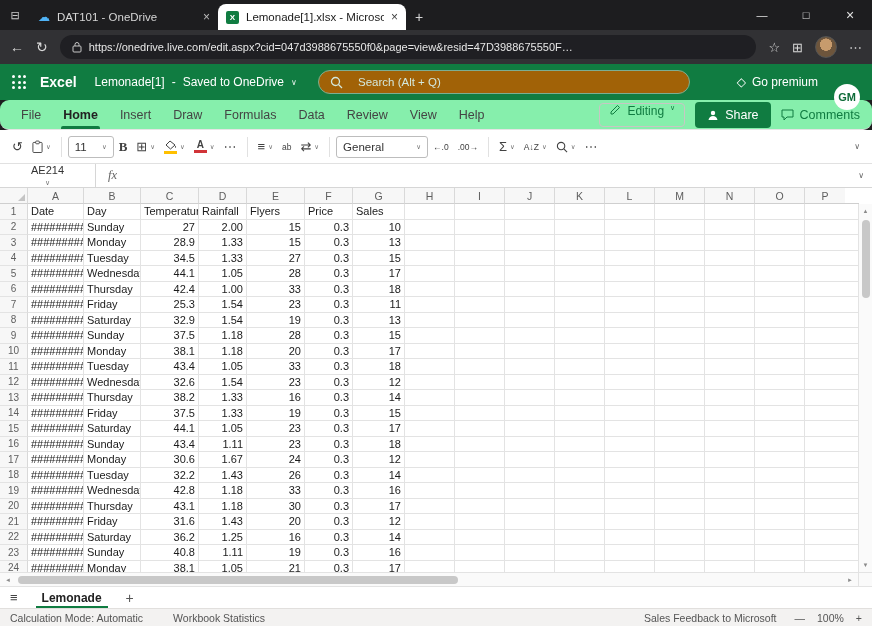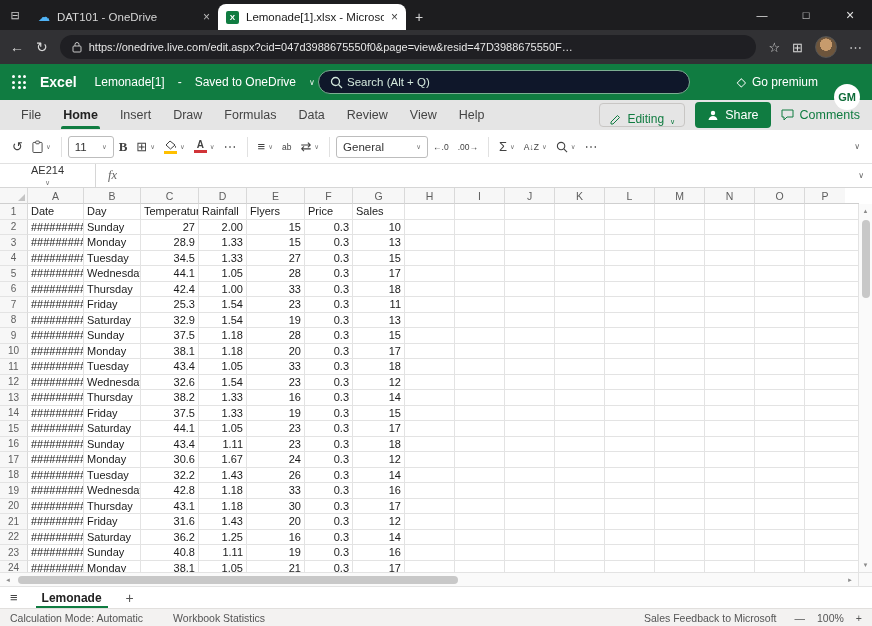--- a/index.html
+++ b/index.html
@@ -27,35 +27,35 @@
   .url-pill { flex:1; height:24px; background:#1f1f23; border-radius:12px; display:flex; align-items:center; gap:7px; padding:0 12px; overflow:hidden; }
   .url-text { color:#e6e6e6; font-size:11px; white-space:nowrap; overflow:hidden; }
   .bar-ico { color:#d9d9d9; font-size:13px; }
   .avatar-photo { width:22px; height:22px; border-radius:50%; background:radial-gradient(circle at 50% 38%, #c79b6d 0 38%, #6d553c 39% 100%); border:1px solid #555; flex:none; }
 
   
   .xl-header { height:36px; background:#107C41; display:flex; align-items:center; padding:0 12px; color:#fff; position:relative; flex:none; }
   .waffle { display:grid; grid-template-columns:repeat(3,3px); gap:2.5px; margin-right:14px; }
   .waffle i { width:3px; height:3px; background:#fff; border-radius:50%; display:block; }
   .app-name { font-size:14px; font-weight:bold; margin-right:18px; }
-  .doc-group { display:flex; align-items:center; gap:13px; font-size:12px; }
+  .doc-group { display:flex; align-items:center; gap:7px; font-size:12px; }
   .hdr-chev { font-size:8px; opacity:.9; }
-  .search-pill { position:absolute; left:318px; width:372px; height:24px; border-radius:12px; background:#0f172a; border:1px solid #7cae92; display:flex; align-items:center; gap:4px; padding:0 11px; color:#d3e8dc; font-size:11.5px; }
+  .search-pill { position:absolute; left:318px; width:372px; height:24px; border-radius:12px; background:#a16207; border:1px solid #7cae92; display:flex; align-items:center; gap:15px; padding:0 11px; color:#d3e8dc; font-size:11.5px; }
   .hdr-right { margin-left:auto; display:flex; align-items:center; gap:16px; }
   .premium { display:flex; align-items:center; gap:6px; font-size:12px; }
   .gm-badge { width:26px; height:26px; border-radius:50%; background:#fff; color:#0e6b38; font-size:11px; font-weight:bold; display:flex; align-items:center; justify-content:center;margin-top:29px; }
 
   
-  .menubar { height:30px; background:#e5e5e5; border-bottom:1px solid #e5e5e5; display:flex; align-items:center; padding:0 10px; flex:none; }
+  .menubar { height:30px; background:#86efac; border-bottom:1px solid #e5e5e5; display:flex; align-items:center; padding:0 10px; flex:none;border-radius:9px; }
   .tab-strip { display:flex; height:100%; }
   .menu-item { padding:0 11px; font-size:12.5px; color:#444; display:flex; align-items:center; position:relative; }
   .menu-item.active { color:#222; font-weight:bold; }
   .menu-item.active::after { content:""; position:absolute; left:9px; right:9px; bottom:0; height:3px; background:#107C41; border-radius:2px 2px 0 0; }
   .menu-right { margin-left:auto; display:flex; align-items:center; gap:10px; }
-  .editing-btn { border:1px solid #c8c6c4; border-radius:4px; height:24px; display:flex; align-items:flex-end; gap:6px; padding:0 9px; color:#107C41; font-size:12px; }
+  .editing-btn { border:1px solid #c8c6c4; border-radius:4px; height:24px; display:flex; align-items:flex-start; gap:6px; padding:0 9px; color:#107C41; font-size:12px; }
   .chev-sm { font-size:7px; color:#107C41; }
   .share-btn { background:#107C41; color:#fff; border-radius:4px; height:26px; display:flex; align-items:center; gap:6px; padding:8px 12px; font-size:12.5px; }
   .comments-btn { color:#107C41; display:flex; align-items:center; gap:6px; font-size:12.5px; padding-right:2px; }
 
   
   .toolbar { height:34px; background:#fff; border-bottom:1px solid #e1e1e1; display:flex; align-items:center; padding:0 8px; gap:1px; color:#424242; flex:none; }
   .tb-btn { height:26px; display:flex; align-items:center; justify-content:center; gap:2px; padding:0 4px; font-size:13px; }
   .tb-chev { font-size:6.5px; color:#707070; margin-left:1px; }
   .tb-sep { width:1px; height:20px; background:#e1e1e1; margin:0 5px; flex:none; }
   .tb-select { height:22px; border:1px solid #bdbdbd; border-radius:3px; display:flex; align-items:center; justify-content:space-between; padding:0 6px; font-size:11.5px; color:#333; background:#fff; }

